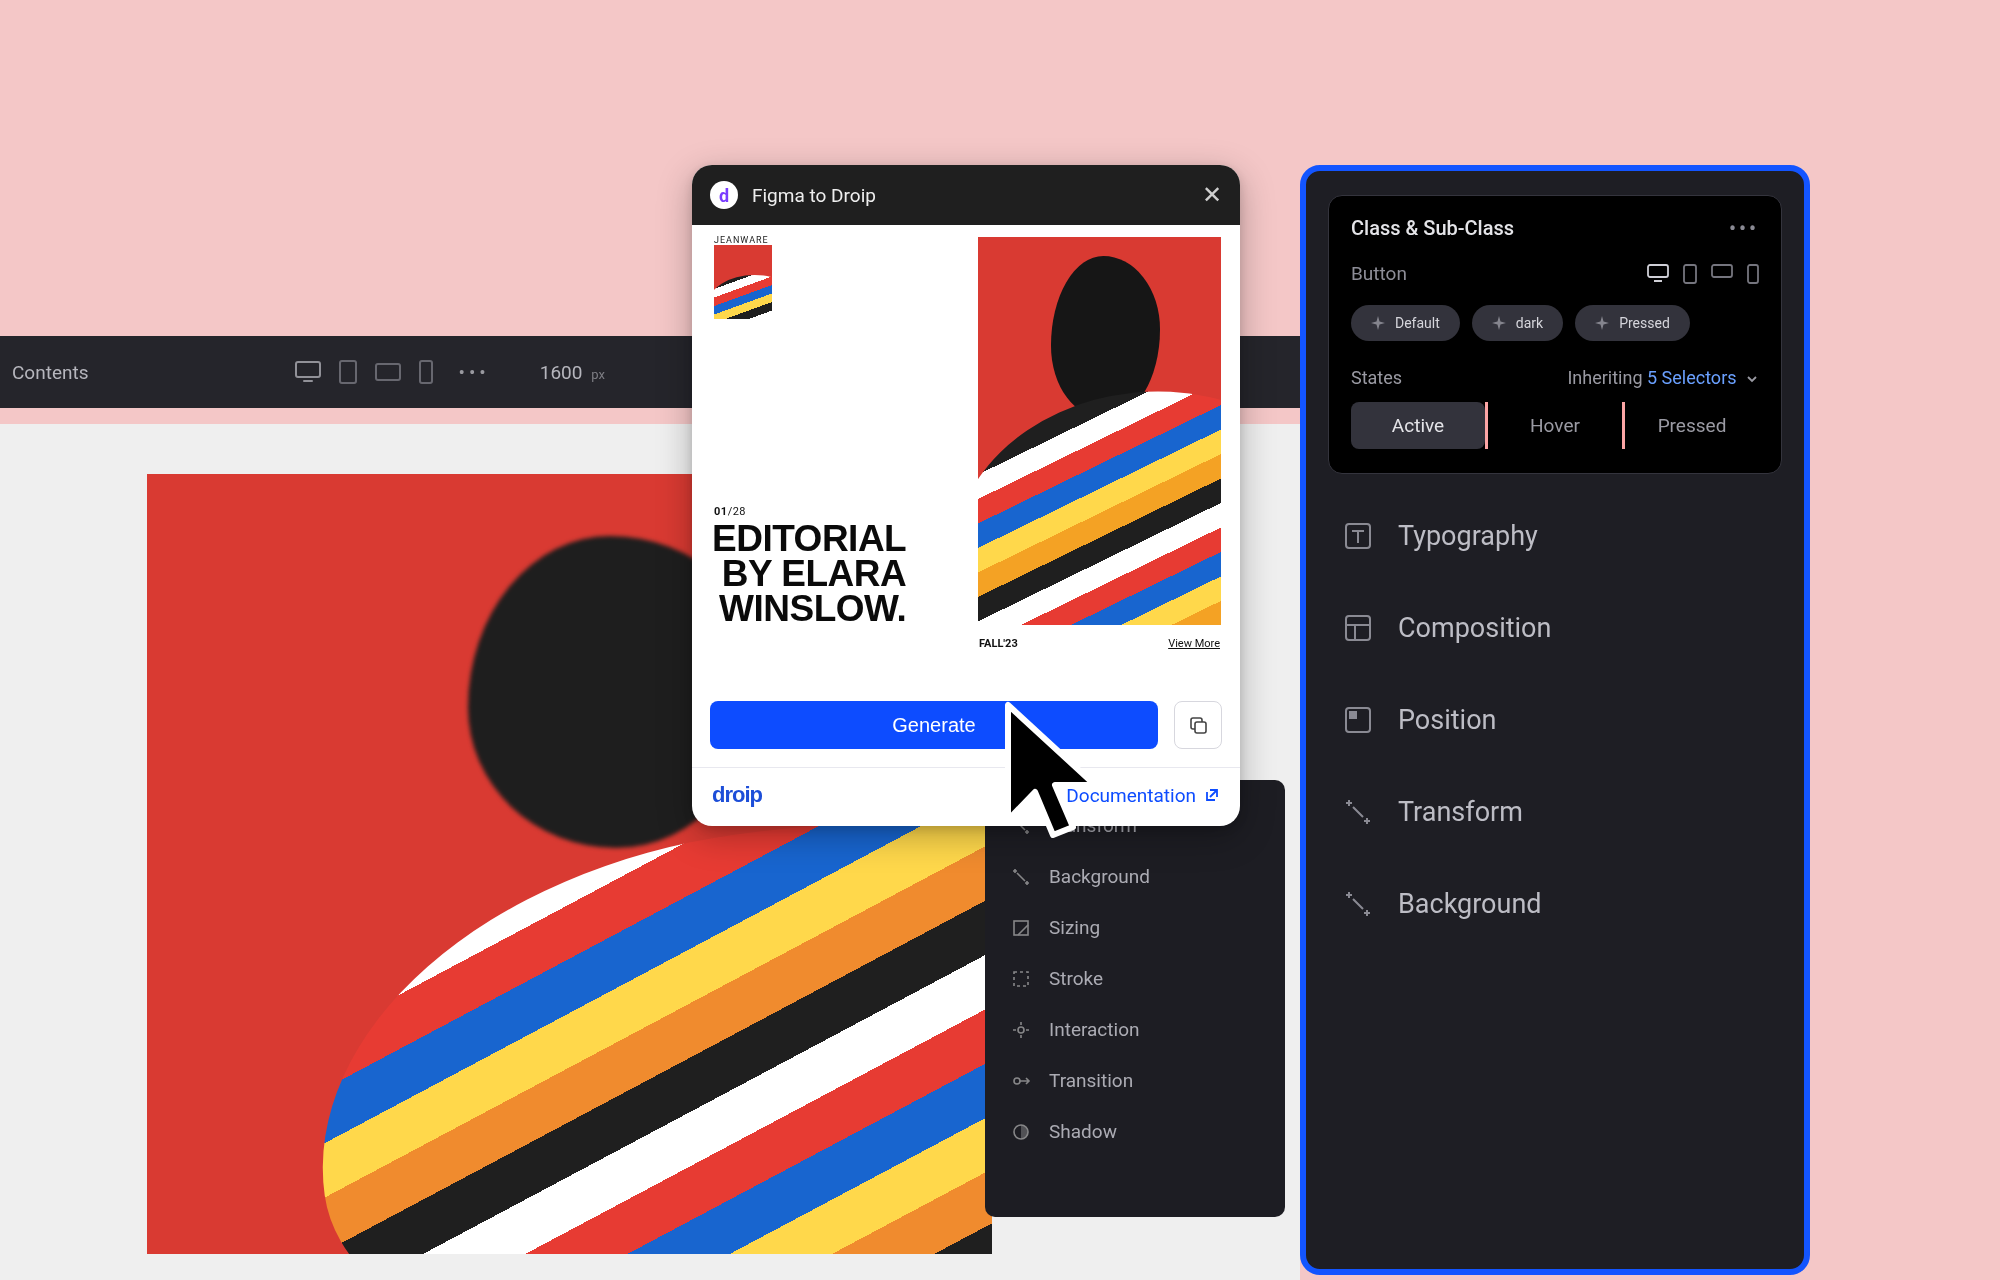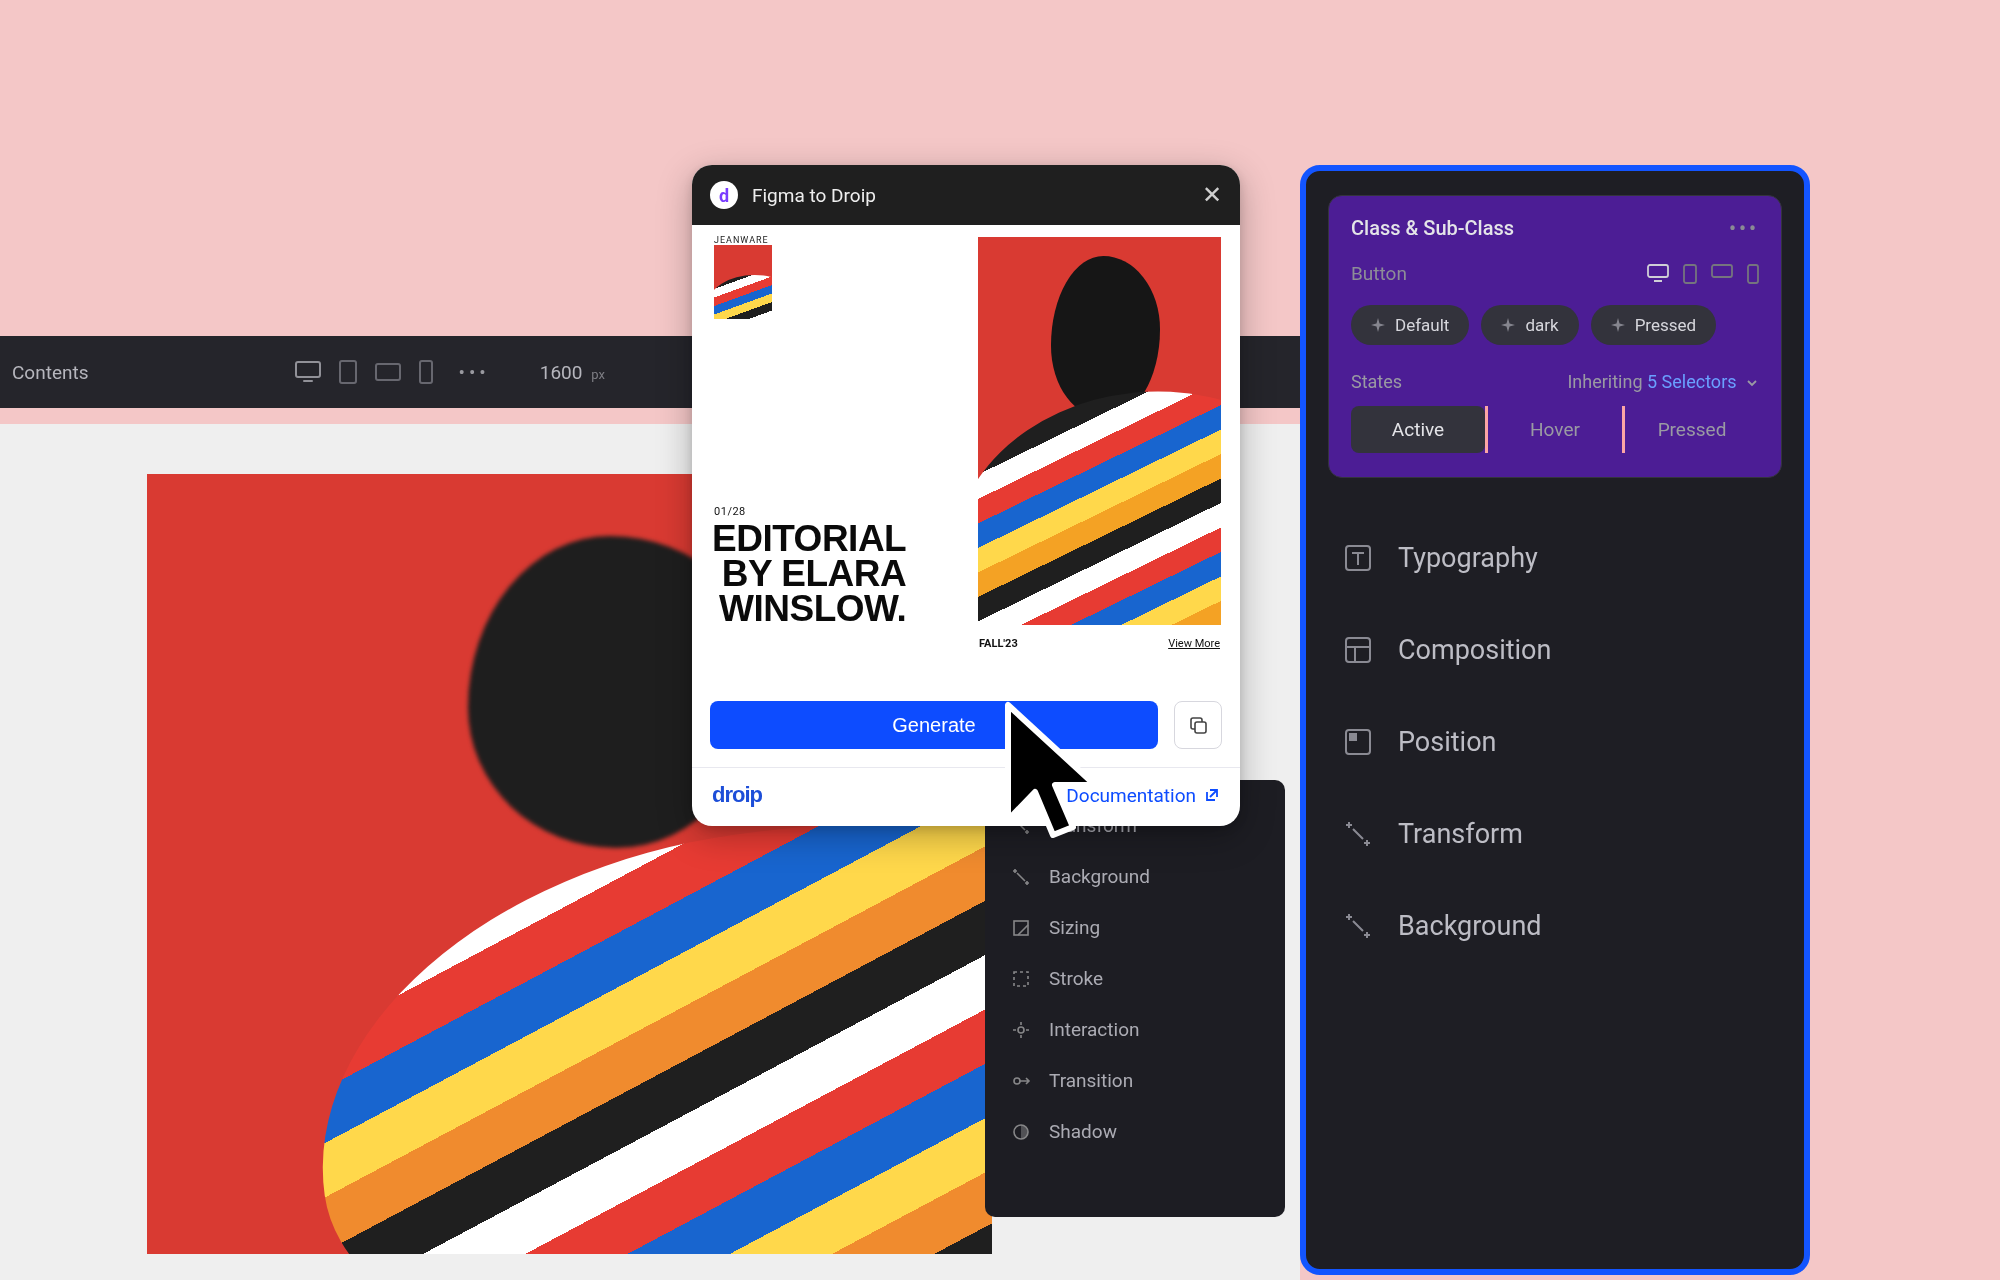--- a/index.html
+++ b/index.html
@@ -102,22 +102,22 @@
     top: 165px;
     width: 510px;
     height: 1110px;
     background:#1e1e24;
     border: 6px solid #1355ff;
     border-radius: 20px;
     color:#c0c0c8;
     padding: 24px 0 0;
   }
   .inspector .card{
-    margin: 0 22px 34px;
-    background:#4c1d95;
+    margin: 0 22px 16px;
+    background:#000000;
     border:1px solid #34343d;
     border-radius:14px;
     padding: 20px 22px 24px;
   }
   .inspector .card-head{
     display:flex; align-items:center; justify-content:space-between;
     font-size:20px; color:#e4e4e8; font-weight:500;
     margin-bottom:22px;
   }
   .inspector .card-head .more{letter-spacing:3px;color:#8a8a94}
@@ -126,21 +126,21 @@
     color:#8d8d97; font-size:19px;
     margin-bottom:20px;
   }
   .inspector .selector-row .devs{display:flex; gap:14px;}
   .inspector .pills{display:flex; gap:12px; margin-bottom:26px; flex-wrap:wrap;}
   .inspector .pill{
     background:#33333c;
     border-radius:999px;
     padding:10px 20px;
     display:flex; align-items:center; gap:10px;
-    font-size:17px; color:#d6d6dc;
+    font-size:14px; color:#d6d6dc;
   }
   .inspector .pill svg{opacity:.8}
   .inspector .states-label{
     display:flex; justify-content:space-between; align-items:center;
     color:#9a9aa3; font-size:18px; margin-bottom:14px;
   }
   .inspector .states-label .inh .n{color:#6aa0ff}
   .inspector .states{display:flex;}
   .inspector .states .state{
     flex:1; text-align:center;
@@ -222,21 +222,21 @@
     border-radius:50%; transform:rotate(-6deg);
   }
   .preview .bigimg::before{
     content:""; position:absolute; left:30%; top:5%; width:45%; height:42%;
     background:#161616; border-radius:48% 52% 50% 50%/55% 45% 55% 45%;
   }
   .preview .pagenum{
     position:absolute; left:4px; top:268px;
     font-size:11px; color:#111; letter-spacing:.5px;
   }
-  .preview .pagenum b{font-weight:400}
+  .preview .pagenum b{font-weight:700}
   .preview .headline{
     position:absolute; left:2px; top:284px;
     font-family: "Arial Black", Impact, sans-serif;
     font-weight:900;
     font-size:37px;
     line-height:.95;
     letter-spacing:-.5px;
     color:#0a0a0a;
     white-space:pre;
     font-stretch: condensed;

